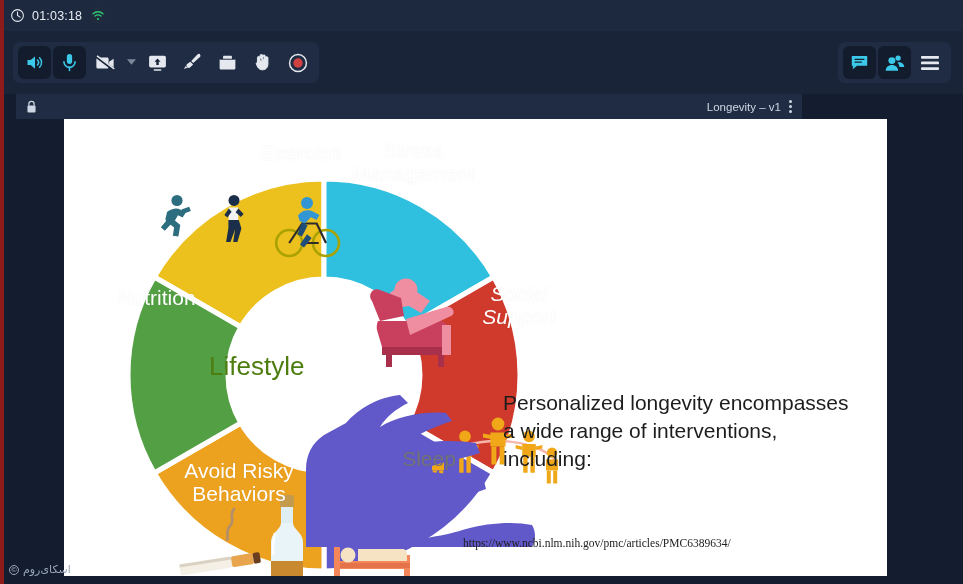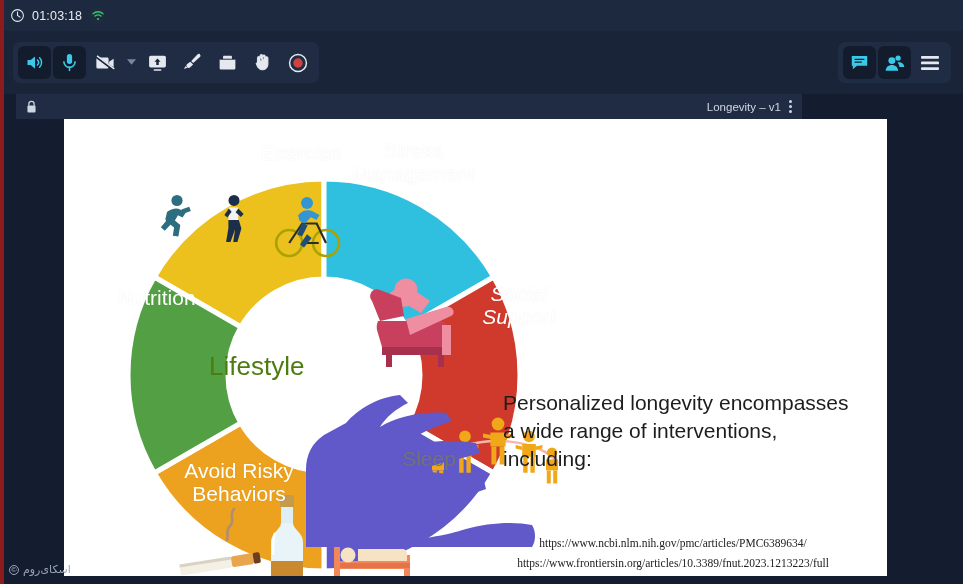--- a/index.html
+++ b/index.html
@@ -111,21 +111,21 @@
   .lbl-avoid      { left: 85px;  top: 340px; width: 180px; }
   .lbl-sleep      { left: 290px; top: 328px; width: 150px; color: #737373; }
   
   .body-text {
     position: absolute; left: 439px; top: 270px; width: 360px;
     font-size: 21px; line-height: 1.33; color: #1d1d1d;
     font-family: "Liberation Sans", sans-serif;
   }
   .refs {
     position: absolute; left: 399px; top: 415px; width: 420px;
-    text-align: center;
+    text-align: left;
     font-family: "Liberation Serif", serif;
     font-size: 11.5px; line-height: 1.72; color: #212121;
   }
   
   .watermark {
     position: absolute; left: 9px; bottom: 8px;
     display: flex; align-items: center; gap: 4px;
     color: #9aa7ba; font-size: 11px; direction: rtl;
     font-family: "DejaVu Sans", sans-serif;
     z-index: 30; pointer-events: none;
@@ -444,21 +444,20 @@
       <div class="seg-label lbl-sleep">Sleep</div>
 
       <div class="center-label">
         <div>Lifestyle</div>
       </div>
 
       <div class="body-text">Personalized longevity encompasses a wide range of interventions, including:</div>
 
       <div class="refs">
         <div>https://www.ncbi.nlm.nih.gov/pmc/articles/PMC6389634/</div>
-        <div>https://www.frontiersin.org/articles/10.3389/fnut.2023.1213223/full</div>
       </div>
     </div>
   </div>
 
   <div class="watermark">
     <span>اسکای‌روم</span>
     <span class="c">©</span>
   </div>
 
   <div class="bottom-strip"></div>

